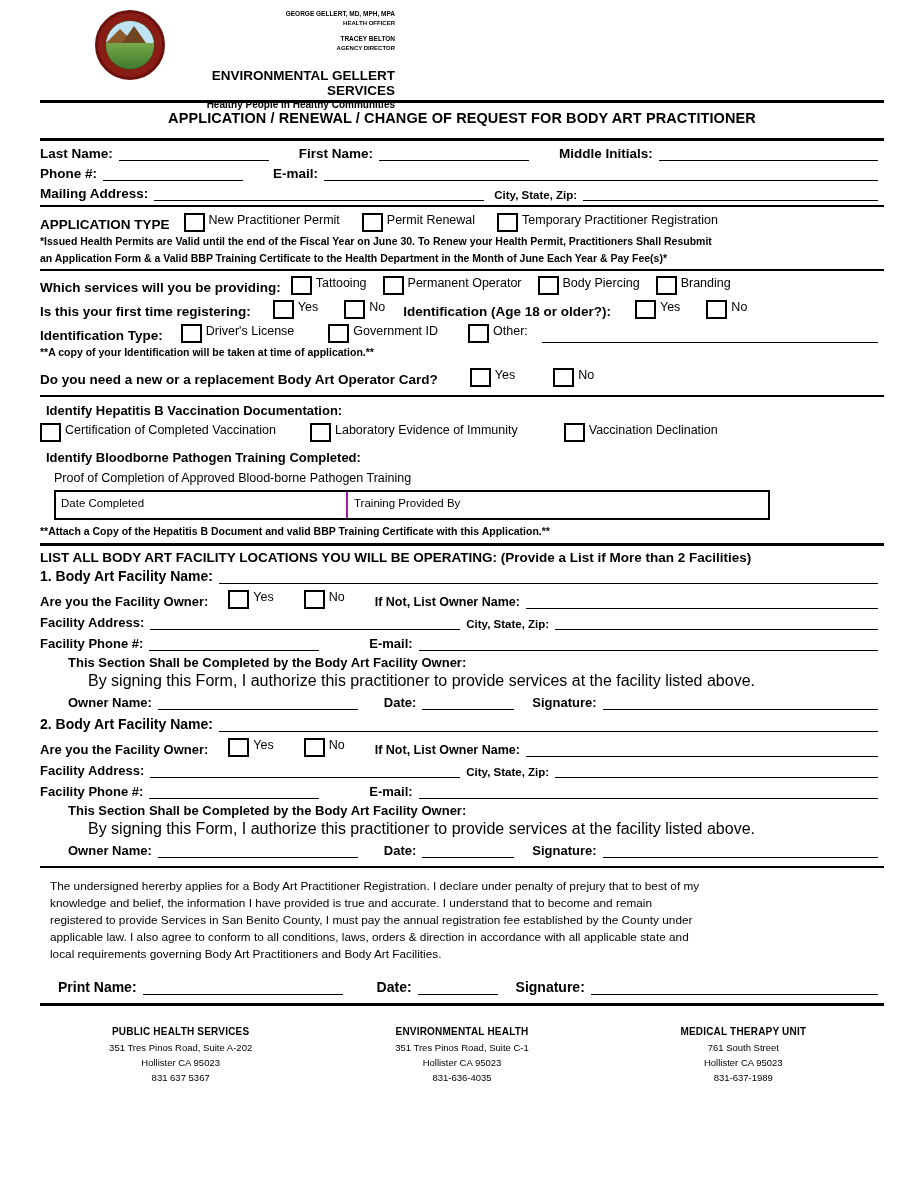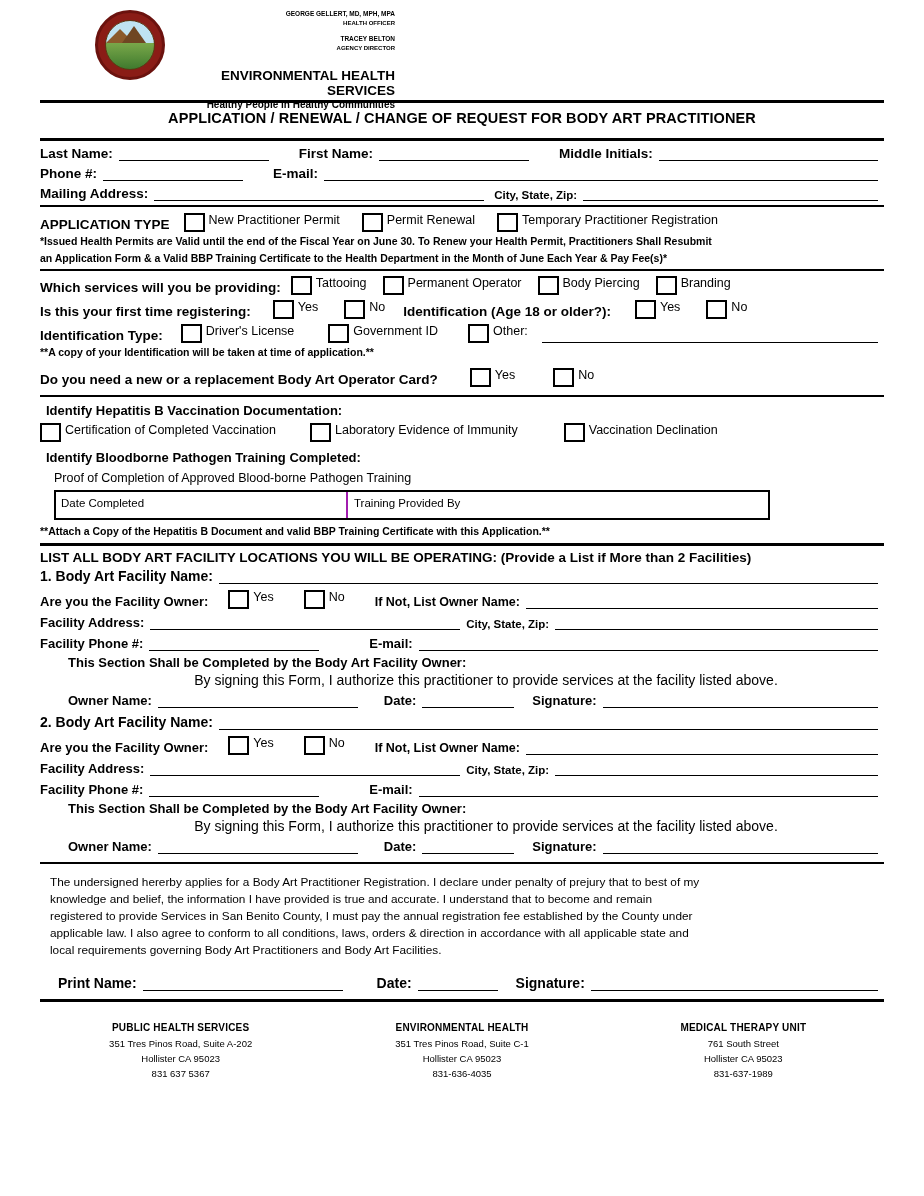--- a/index.html
+++ b/index.html
@@ -205,24 +205,23 @@
     margin-top: 3px;
   }
   .indent1 { padding-left: 6px; }
   .sub-bold {
     font-size: 13px;
     font-weight: bold;
     padding-left: 28px;
     margin-top: 4px;
   }
   .sub-norm {
-    font-size: 14px;
+    font-size: 16px;
     padding-left: 48px;
     margin-top: 2px;
-    text-align: center;
   }
 
   
   .decl {
     font-size: 11.8px;
     line-height: 1.45;
     margin-top: 10px;
     padding: 0 4px 0 10px;
     text-align: left;
   }
@@ -256,21 +255,21 @@
       <div class="inner"></div>
       <div class="mount"></div>
       <div class="mount2"></div>
     </div>
     <div class="header-right">
       <div class="officer-line">GEORGE GELLERT, MD, MPH, MPA</div>
       <div class="officer-title">HEALTH OFFICER</div>
       <div class="officer-line" style="margin-top:8px">TRACEY BELTON</div>
       <div class="officer-title">AGENCY DIRECTOR</div>
       <div class="ehs-block">
-        <div class="ehs-title">ENVIRONMENTAL HEALTH SERVICES</div>
+        <div class="ehs-title">ENVIRONMENTAL GELLERT SERVICES</div>
         <div class="ehs-sub">Healthy People in Healthy Communities</div>
       </div>
     </div>
   </div>
 
   <div class="hr-thick"></div>
   <div class="doc-title">APPLICATION / RENEWAL / CHANGE OF REQUEST FOR BODY ART PRACTITIONER</div>
   <div class="hr-thick"></div>
 
   <div class="row">

